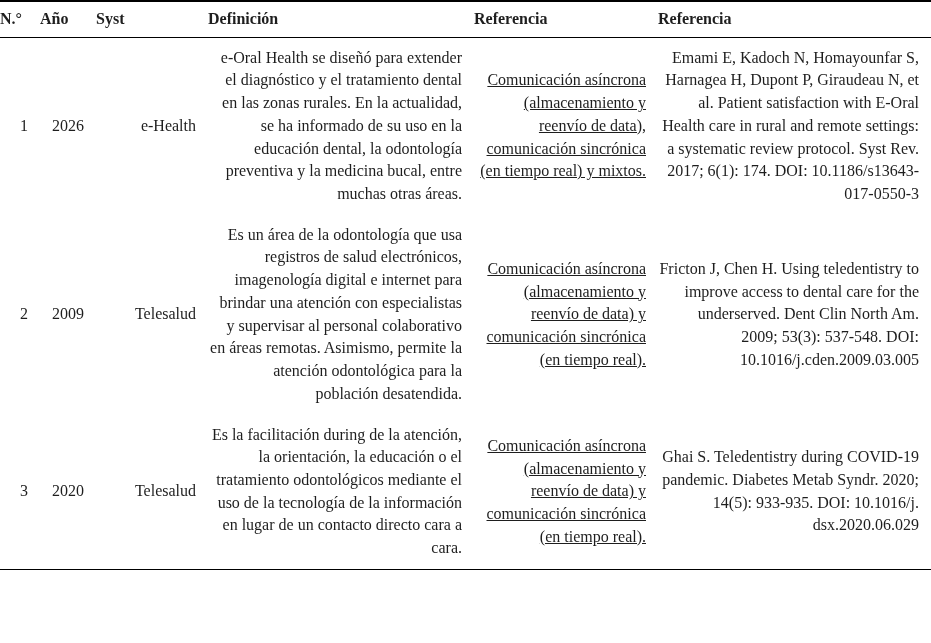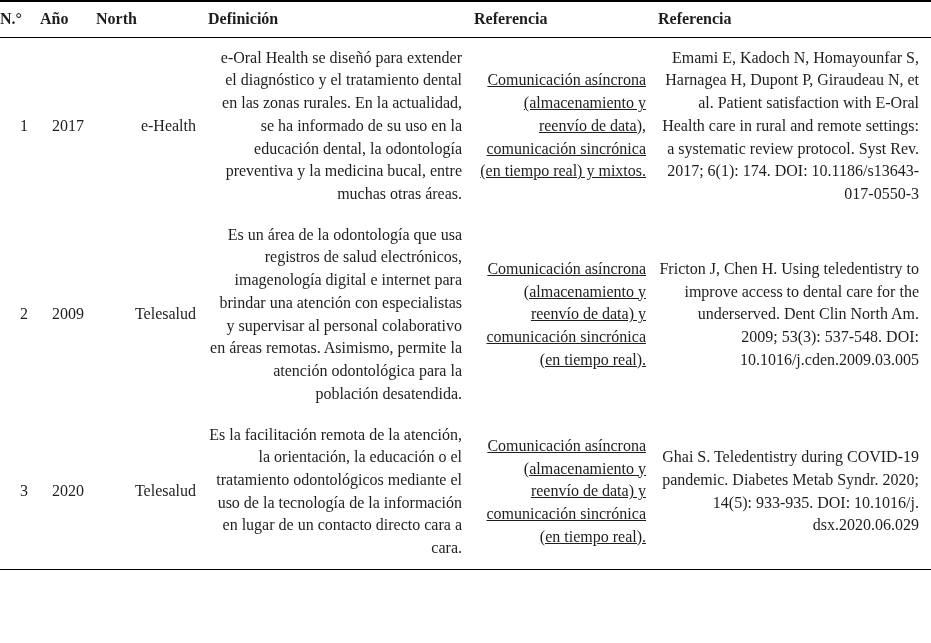--- a/index.html
+++ b/index.html
@@ -58,46 +58,46 @@
       <col class="col-year">
       <col class="col-rama">
       <col class="col-def">
       <col class="col-mod">
       <col class="col-ref">
     </colgroup>
     <thead>
       <tr>
         <th>N.°</th>
         <th>Año</th>
-        <th>North</th>
+        <th>Syst</th>
         <th>Definición</th>
         <th>Referencia</th>
         <th>Referencia</th>
       </tr>
     </thead>
     <tbody>
       <tr>
         <td class="c-num">1</td>
-        <td class="c-year">2017</td>
+        <td class="c-year">2026</td>
         <td class="c-rama">e-Health</td>
         <td class="c-def">e-Oral Health se diseñó para extender el diagnóstico y el tratamiento dental en las zonas rurales. En la actualidad, se ha informado de su uso en la educación dental, la odontología preventiva y la medicina bucal, entre muchas otras áreas.</td>
         <td class="c-mod">Comunicación asíncrona (almacenamiento y reenvío de data), comunicación sincrónica (en tiempo real) y mixtos.</td>
         <td class="c-ref">Emami E, Kadoch N, Homayounfar S, Harnagea H, Dupont P, Giraudeau N, et al. Patient satisfaction with E-Oral Health care in rural and remote settings: a systematic review protocol. Syst Rev. 2017; 6(1): 174. DOI: 10.1186/s13643-017-0550-3</td>
       </tr>
       <tr>
         <td class="c-num">2</td>
         <td class="c-year">2009</td>
         <td class="c-rama">Telesalud</td>
         <td class="c-def">Es un área de la odontología que usa registros de salud electrónicos, imagenología digital e internet para brindar una atención con especialistas y supervisar al personal colaborativo en áreas remotas. Asimismo, permite la atención odontológica para la población desatendida.</td>
         <td class="c-mod">Comunicación asíncrona (almacenamiento y reenvío de data) y comunicación sincrónica (en tiempo real).</td>
         <td class="c-ref">Fricton J, Chen H. Using teledentistry to improve access to dental care for the underserved. Dent Clin North Am. 2009; 53(3): 537-548. DOI: 10.1016/j.cden.2009.03.005</td>
       </tr>
       <tr>
         <td class="c-num">3</td>
         <td class="c-year">2020</td>
         <td class="c-rama">Telesalud</td>
-        <td class="c-def">Es la facilitación remota de la atención, la orientación, la educación o el tratamiento odontológicos mediante el uso de la tecnología de la información en lugar de un contacto directo cara a cara.</td>
+        <td class="c-def">Es la facilitación during de la atención, la orientación, la educación o el tratamiento odontológicos mediante el uso de la tecnología de la información en lugar de un contacto directo cara a cara.</td>
         <td class="c-mod">Comunicación asíncrona (almacenamiento y reenvío de data) y comunicación sincrónica (en tiempo real).</td>
         <td class="c-ref">Ghai S. Teledentistry during COVID-19 pandemic. Diabetes Metab Syndr. 2020; 14(5): 933-935. DOI: 10.1016/j. dsx.2020.06.029</td>
       </tr>
     </tbody>
   </table>
 </div>
 
 </body></html>

